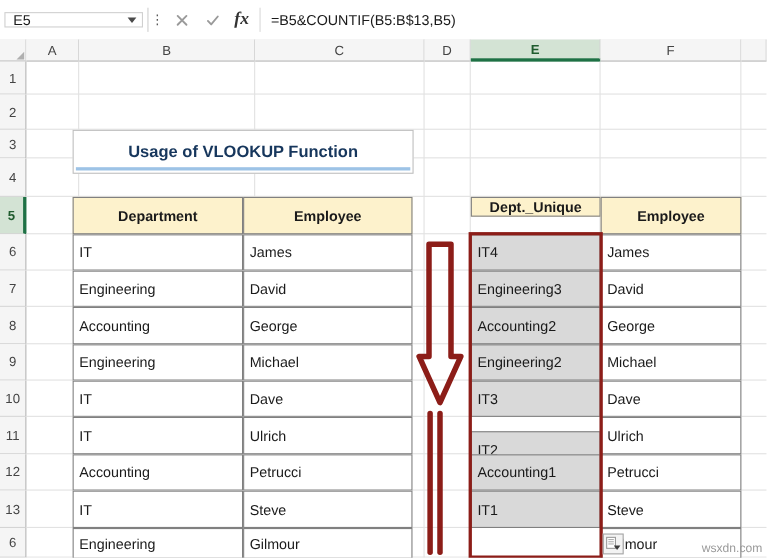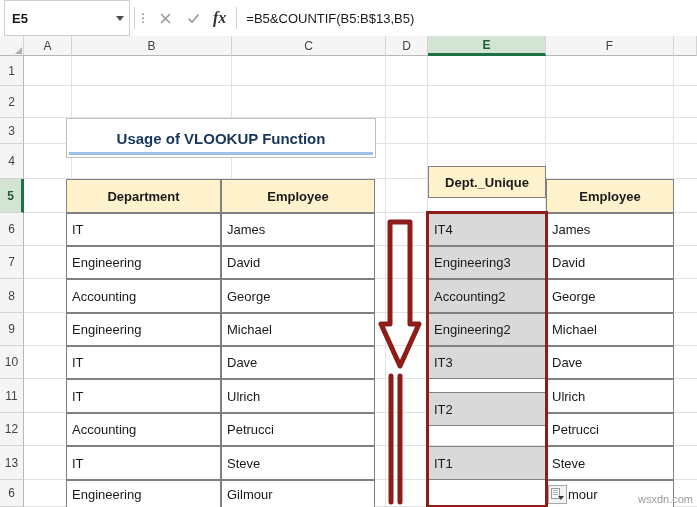--- a/index.html
+++ b/index.html
@@ -24,30 +24,29 @@
     width: 697px;
     height: 36px;
     background: #ffffff;
     border-bottom: 1px solid #d6d6d6;
     display: flex;
     align-items: center;
   }
   .namebox {
     margin-left: 4px;
     width: 126px;
-    height: 36px;
+    height: 14px;
     border: 1px solid #d0d0d0;
     background: #fff;
     display: flex;
     align-items: center;
     font-size: 13px;
     padding-left: 7px;
     box-sizing: border-box;
     position: relative;
-    font-weight: bold;
   }
   .namebox .nb-text { flex: 1; }
   .nb-caret {
     width: 18px;
     height: 22px;
     display: flex;
     align-items: center;
     justify-content: center;
   }
   .caret-down {
@@ -410,41 +409,42 @@
 
   <div class="cell data-cell" style="left:66px;  top:377px; width:155px; height:33px;">Accounting</div>
   <div class="cell data-cell" style="left:221px; top:377px; width:154px; height:33px;">Petrucci</div>
 
   <div class="cell data-cell" style="left:66px;  top:410px; width:155px; height:34px;">IT</div>
   <div class="cell data-cell" style="left:221px; top:410px; width:154px; height:34px;">Steve</div>
 
   <div class="cell data-cell" style="left:66px;  top:444px; width:155px; height:28px;">Engineering</div>
   <div class="cell data-cell" style="left:221px; top:444px; width:154px; height:28px;">Gilmour</div>
 
-  <div class="cell hdr-cell" style="left:428px; top:130px; width:118px; height:32px;">Dept._Unique</div>
+  <div class="cell hdr-cell" style="left:428px; top:143px; width:118px; height:18px;">Dept._Unique</div>
   <div class="cell hdr-cell" style="left:546px; top:143px; width:128px; height:34px;">Employee</div>
 
   <div class="cell gray-cell" style="left:428px; top:177px; width:118px; height:33px;">IT4</div>
   <div class="cell data-cell" style="left:546px; top:177px; width:128px; height:33px;">James</div>
 
   <div class="cell gray-cell" style="left:428px; top:210px; width:118px; height:33px;">Engineering3</div>
   <div class="cell data-cell" style="left:546px; top:210px; width:128px; height:33px;">David</div>
 
   <div class="cell gray-cell" style="left:428px; top:243px; width:118px; height:34px;">Accounting2</div>
   <div class="cell data-cell" style="left:546px; top:243px; width:128px; height:34px;">George</div>
 
   <div class="cell gray-cell" style="left:428px; top:277px; width:118px; height:33px;">Engineering2</div>
   <div class="cell data-cell" style="left:546px; top:277px; width:128px; height:33px;">Michael</div>
 
   <div class="cell gray-cell" style="left:428px; top:310px; width:118px; height:33px;">IT3</div>
   <div class="cell data-cell" style="left:546px; top:310px; width:128px; height:33px;">Dave</div>
 
   <div class="cell gray-cell" style="left:428px; top:356px; width:118px; height:34px;">IT2</div>
   <div class="cell data-cell" style="left:546px; top:343px; width:128px; height:34px;">Ulrich</div>
 
+  <div class="cell gray-cell" style="left:428px; top:377px; width:118px; height:33px;">Accounting1</div>
   <div class="cell data-cell" style="left:546px; top:377px; width:128px; height:33px;">Petrucci</div>
 
   <div class="cell gray-cell" style="left:428px; top:410px; width:118px; height:34px;">IT1</div>
   <div class="cell data-cell" style="left:546px; top:410px; width:128px; height:34px;">Steve</div>
 
   <div class="cell data-cell" style="left:546px; top:444px; width:128px; height:28px;">Gilmour</div>
 
   <div class="red-box" style="left:426px; top:175px; width:122px; height:297px;"></div>
 
   <div class="arrow-wrap" style="left:378px; top:180px; width:44px; height:290px;">

